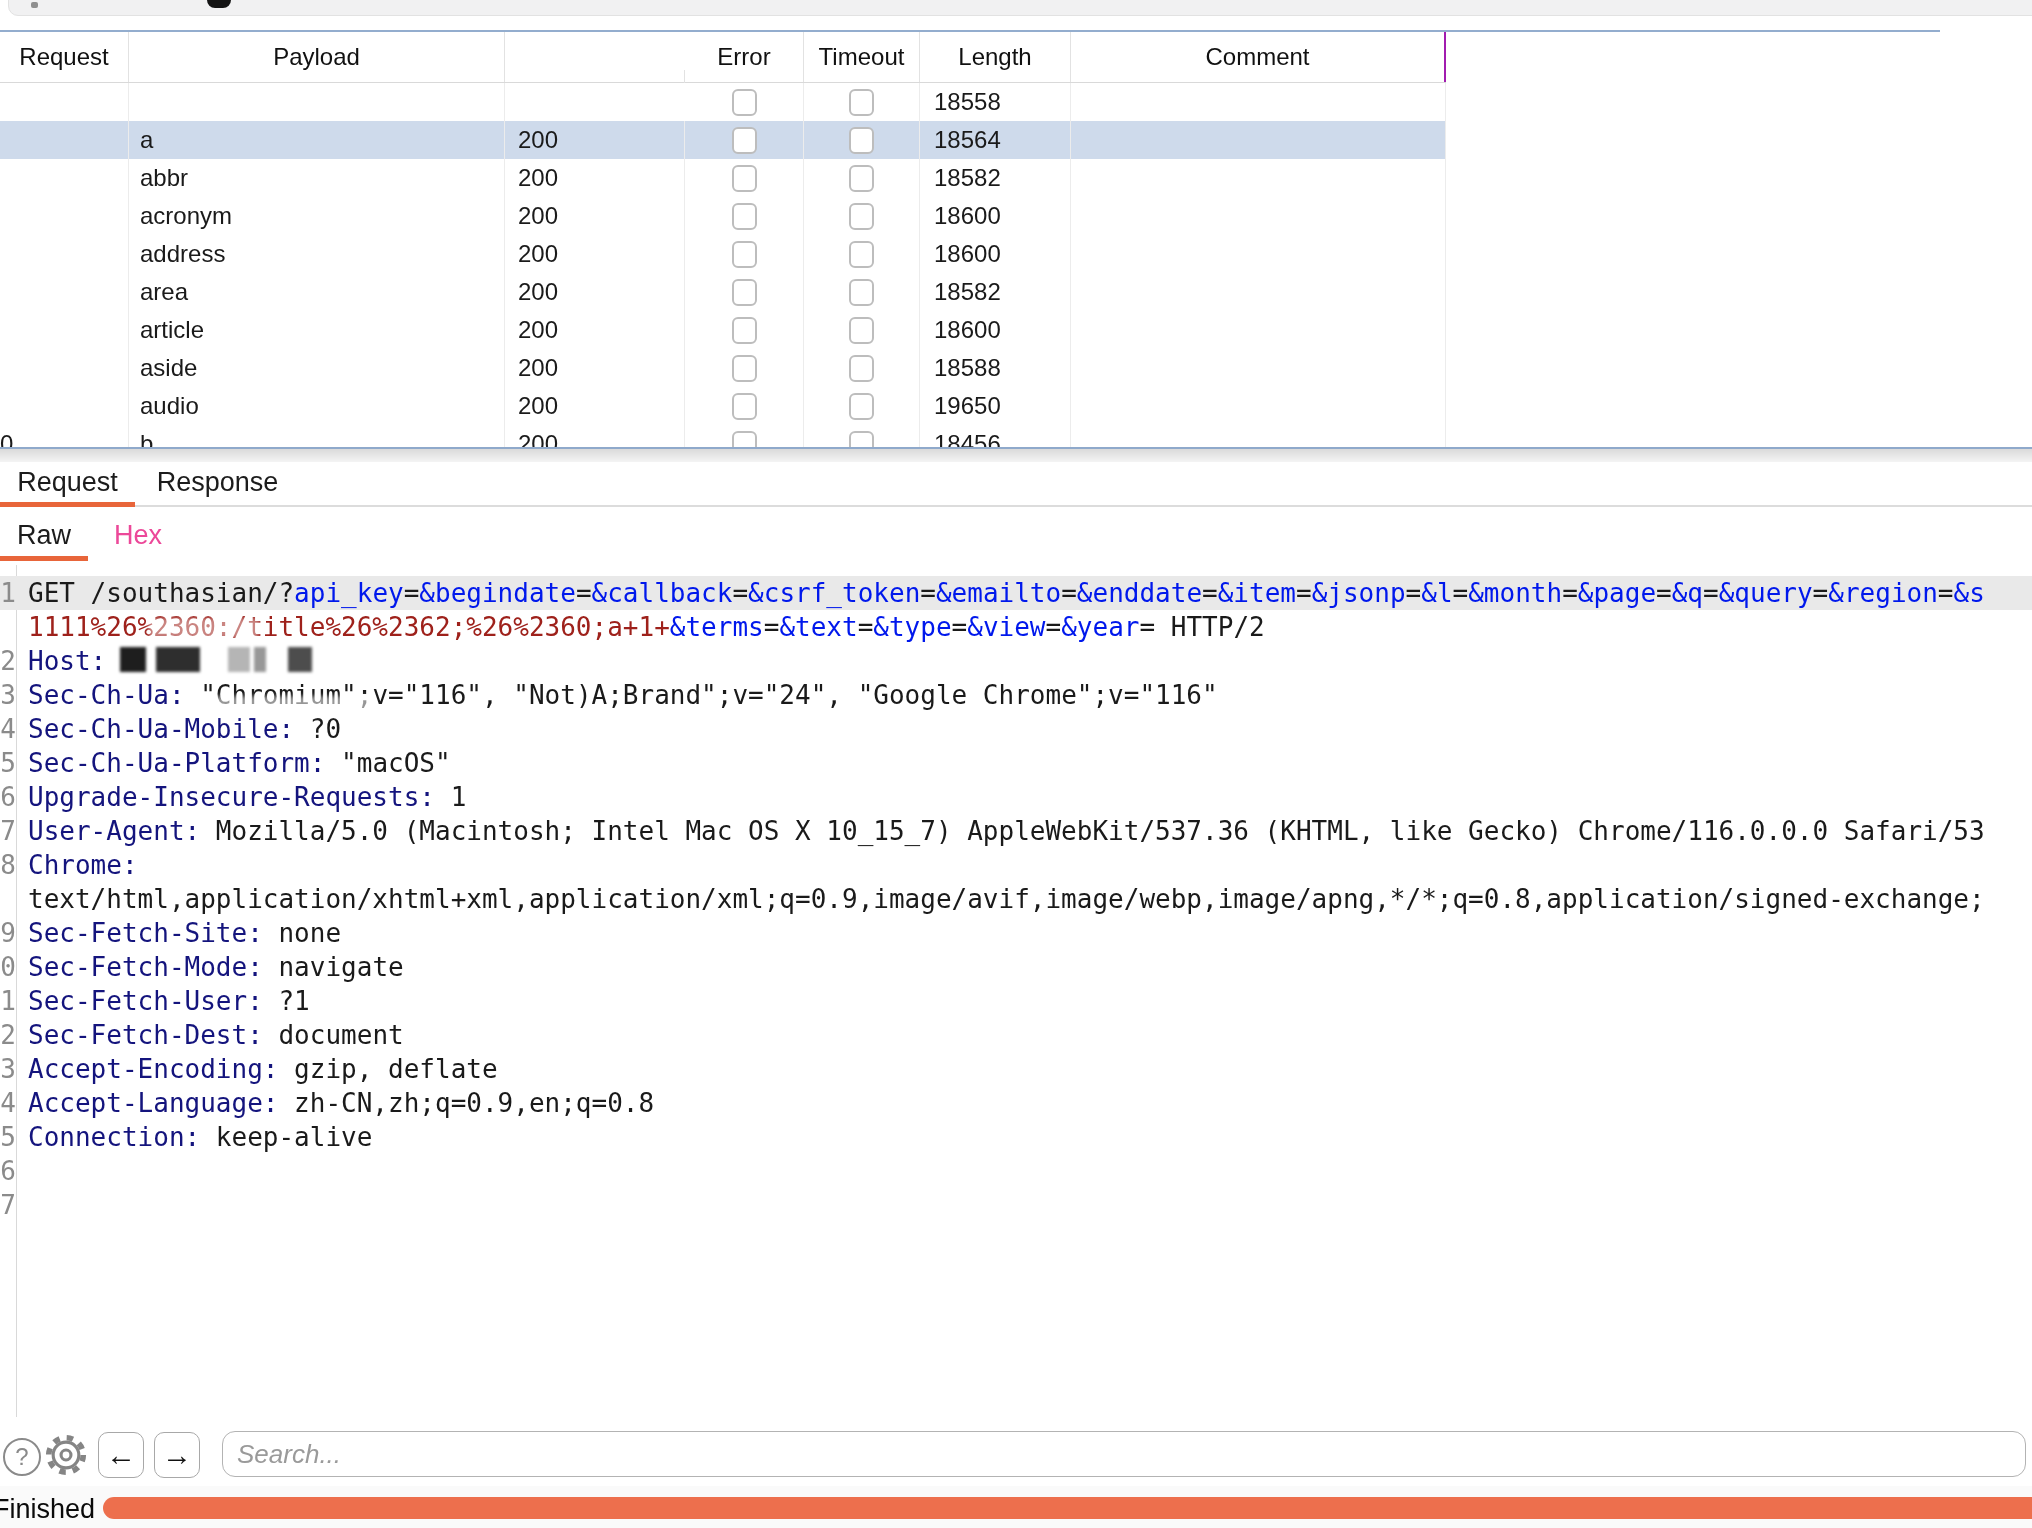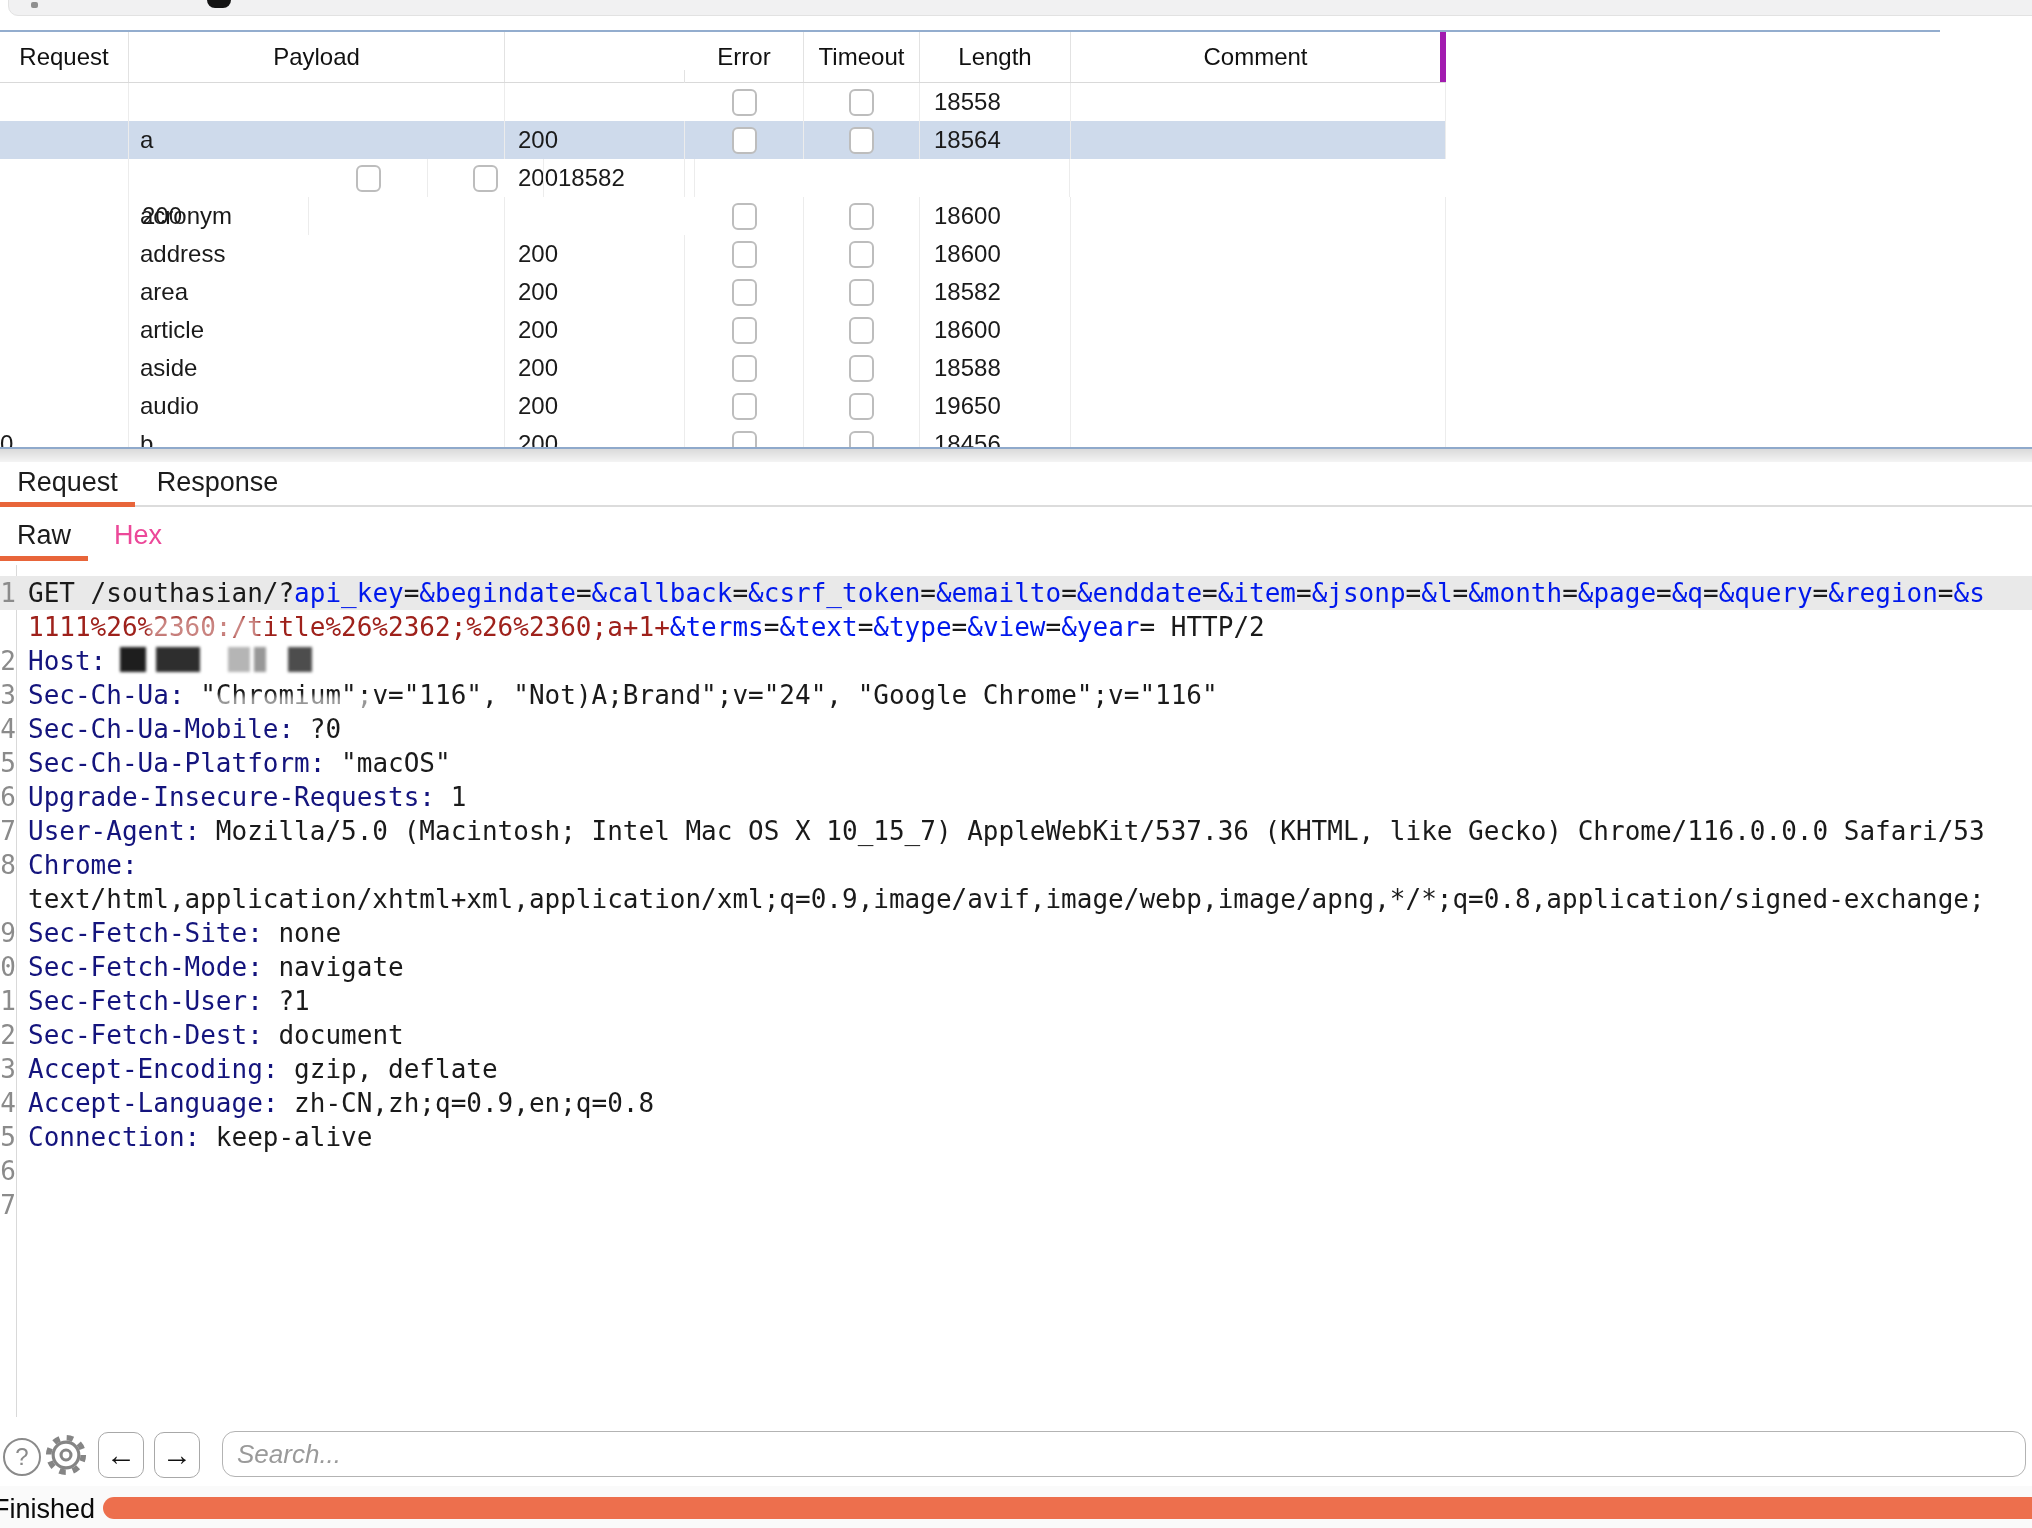--- a/index.html
+++ b/index.html
@@ -15,21 +15,21 @@
 
   
   .tbl-topline{left:0;top:30px;width:1940px;height:2px;background:#93adce;}
   .tbl-botline{left:0;top:447px;width:2032px;height:2px;background:#8fa9cb;}
   .splitter{left:0;top:449px;width:2032px;height:13px;background:linear-gradient(#dadada,#f4f4f4);}
   .thead{left:0;top:32px;width:1446px;height:50px;display:flex;border-bottom:1px solid #d9d9d9;background:#fff;}
   .th{display:flex;align-items:center;justify-content:center;font-size:24px;color:#111;
       border-right:1px solid #e2e2e2;box-sizing:border-box;height:100%;}
   .th.left{justify-content:flex-start;padding-left:13px;}
   .c0{width:129px;} .c1{width:376px;} .c2{width:180px;margin-top:38px;} .c3{width:119px;}
-  .c4{width:116px;} .c5{width:151px;} .c6{width:375px;border-right:6px solid #a21caf;}
+  .c4{width:116px;} .c5{width:151px;} .c6{width:375px;border-right:2px solid #a21caf;}
   .sort-caret{margin-left:10px;margin-top:4px;}
   .tbody{left:0;top:83px;width:1446px;height:366px;overflow:hidden;}
   .trow{display:flex;height:38px;background:#fff;}
   .trow.selected{background:#cedaeb;}
   .td{font-size:24px;display:flex;align-items:center;box-sizing:border-box;height:100%;
       border-right:1px solid #ececec;overflow:hidden;white-space:nowrap;}
   .td.c6{border-right:1px solid #ececec;}
   .td.pad{padding-left:11px;}
   .td.statuspad{padding-left:13px;}
   .td.lenpad{padding-left:14px;}
@@ -125,20 +125,21 @@
           <div class="checkbox"></div>
         </div>
         <div class="td c4 center">
           <div class="checkbox"></div>
         </div>
         <div class="td c5 lenpad">18564</div>
         <div class="td c6"></div>
       </div>
       <div class="trow">
         <div class="td c0"></div>
+        <div class="td c1 pad">abbr</div>
         <div class="td c2 statuspad">200</div>
         <div class="td c3 center">
           <div class="checkbox"></div>
         </div>
         <div class="td c4 center">
           <div class="checkbox"></div>
         </div>
         <div class="td c5 lenpad">18582</div>
         <div class="td c6"></div>
       </div>

